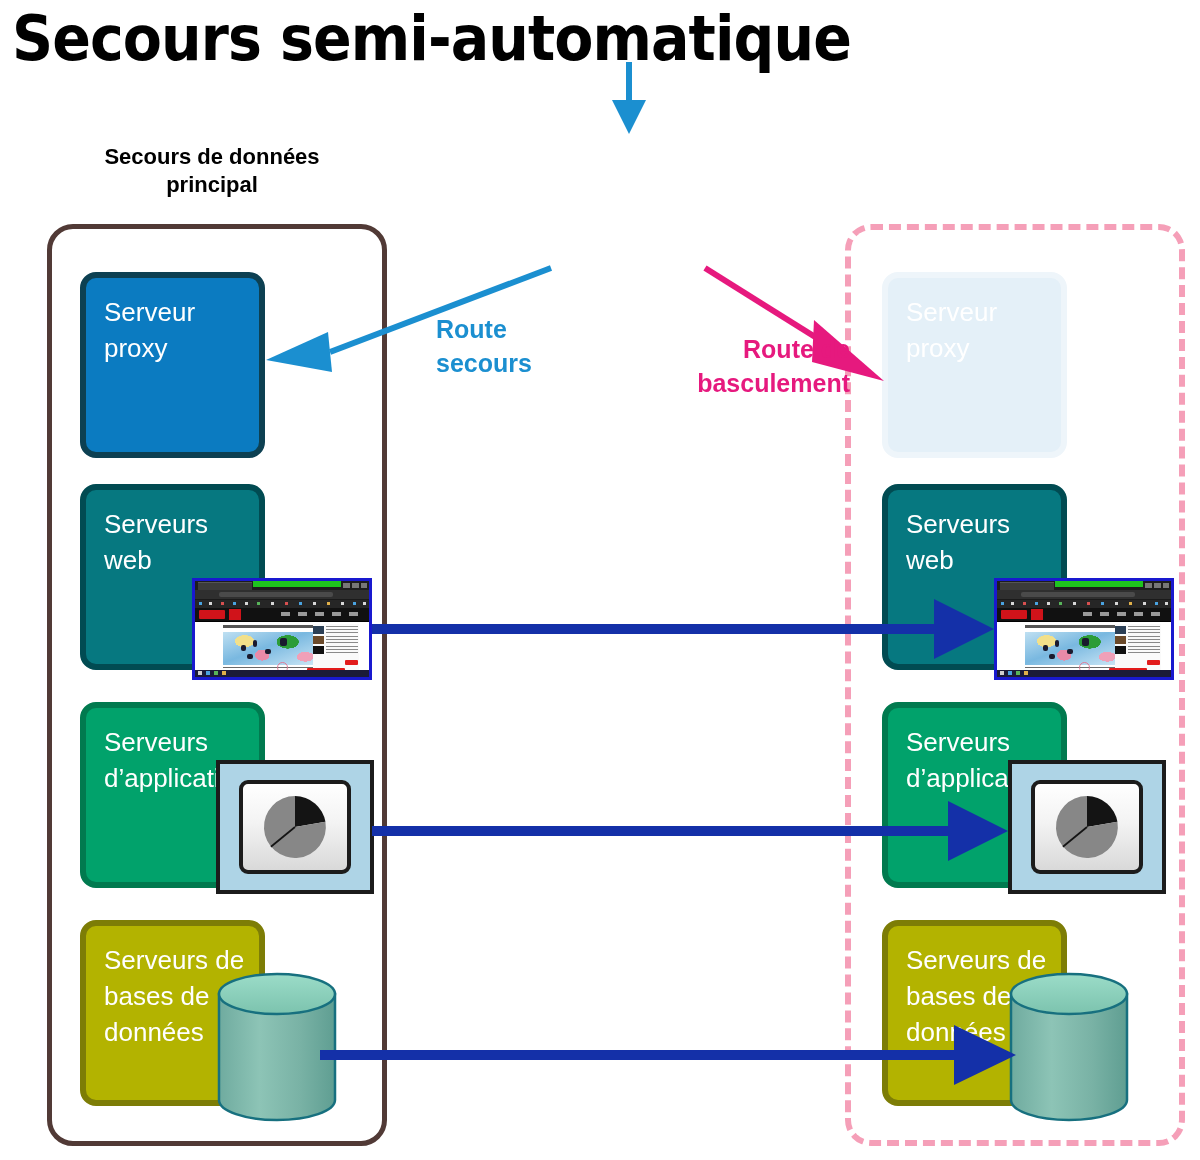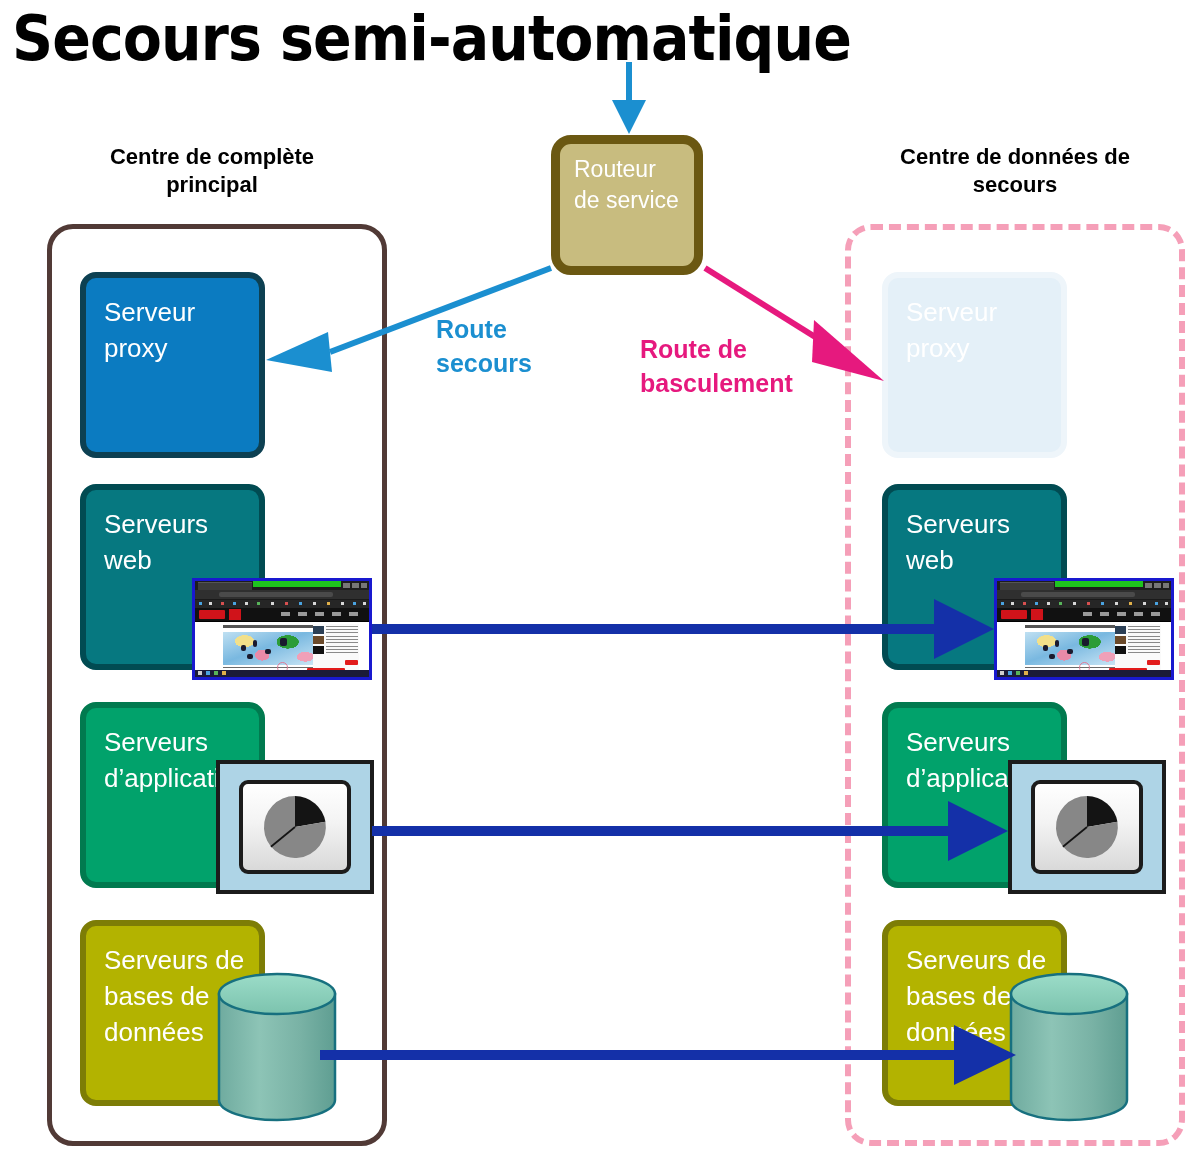--- a/index.html
+++ b/index.html
@@ -136,21 +136,21 @@
     line-height: 34px;
     white-space: pre-line;
   }
   #label-route-normale {
     left: 436px; top: 312px; width: 180px;
     color: #1b8fd0;
   }
   #label-route-basculement {
     left: 640px; top: 332px; width: 210px;
     color: #e6197e;
-    text-align: left;
+    text-align: right;
   }
   #label-replication {
     left: 462px; top: 572px; width: 340px;
     color: #1e1ea0;
     font-size: 25px;
     text-align: center;
   }
 
   
   #arrows {
@@ -338,25 +338,23 @@
   #cylinder-primary { left: 216px; top: 972px; }
   #cylinder-backup  { left: 1008px; top: 972px; }
 </style>
 </head>
 <body>
 
 <div id="canvas">
 
   <div class="title" id="page-title">Secours semi-automatique</div>
 
-  <div class="dc-heading" id="dc-heading-primary" style="white-space: pre-line;">Centre de complète
+  <div class="dc-heading" id="dc-heading-primary" style="white-space: pre-line;">Secours de données
 principal</div>
 
-  <div class="dc-heading" id="dc-heading-backup" style="white-space: pre-line;">Centre de données de
-secours</div>
 
   <div class="dc-box" id="dc-primary"></div>
   <div class="dc-box" id="dc-backup"></div>
 
   <div class="node node-proxy" id="proxy-primary">Serveur
 proxy</div>
 
   <div class="node node-web" id="web-primary">Serveurs
 web</div>
 
@@ -551,22 +549,20 @@
         <linearGradient id="cylTop2" x1="0" y1="0" x2="0" y2="1">
           <stop offset="0%" stop-color="#9bdcc8"></stop>
           <stop offset="100%" stop-color="#7cc3ae"></stop>
         </linearGradient>
       </defs>
       <path d="M3 22 L3 128 A58 20 0 0 0 119 128 L119 22 Z" fill="url(#cylBody2)" stroke="#17707f" stroke-width="2.5"></path>
       <ellipse cx="61" cy="22" rx="58" ry="20" fill="url(#cylTop2)" stroke="#17707f" stroke-width="2.5"></ellipse>
     </svg>
   </div>
 
-  <div id="router">Routeur
-de service</div>
 
   <svg id="arrows" viewBox="0 0 1200 1160">
 
     <g>
       <line x1="629" y1="62" x2="629" y2="110" stroke="#1b8fd0" stroke-width="6"></line>
       <polygon points="629,134 612,100 646,100" fill="#1b8fd0"></polygon>
     </g>
 
     <g>
       <line x1="551" y1="268" x2="330" y2="352" stroke="#1b8fd0" stroke-width="6"></line>

